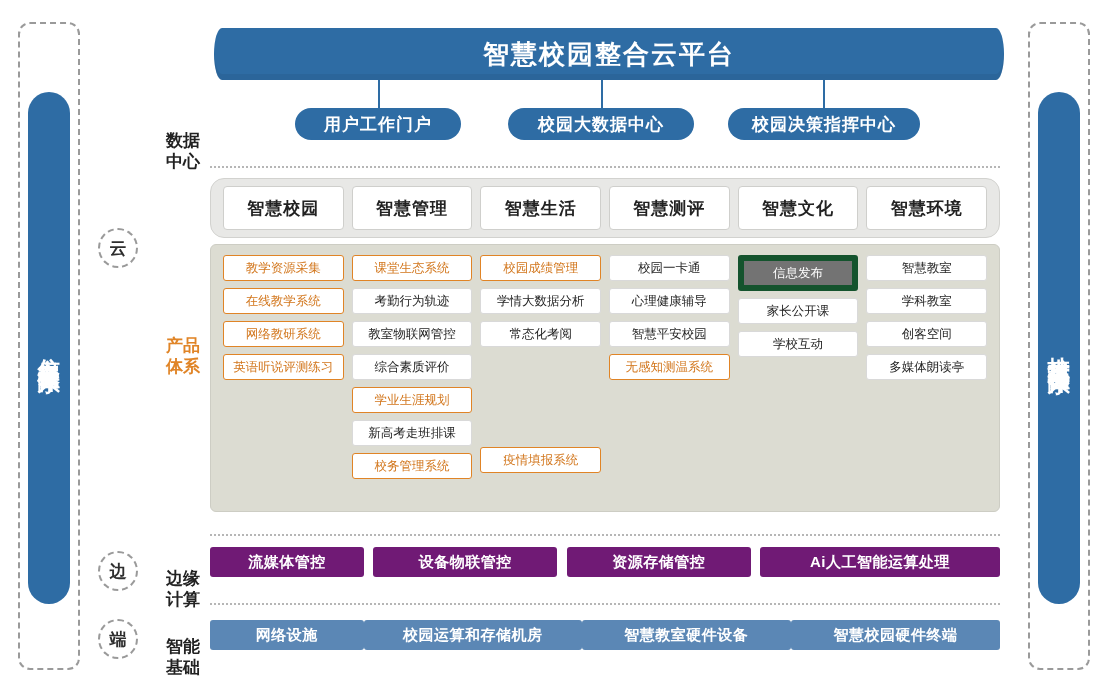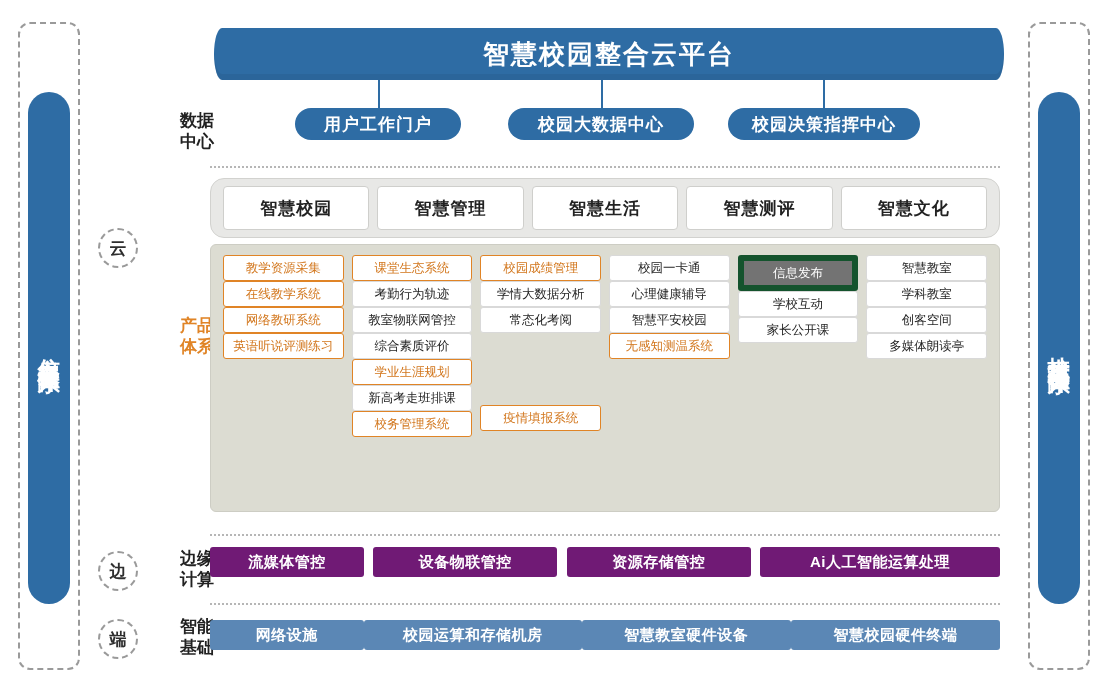--- a/index.html
+++ b/index.html
@@ -78,24 +78,25 @@
     color: #2e2e2e;
   }
   .badge-cloud { left: 98px; top: 228px; }
   .badge-edge  { left: 98px; top: 551px; }
   .badge-end   { left: 98px; top: 619px; }
 
   
   .row-label {
     position: absolute;
     width: 62px;
-    text-align: right;
+    text-align: center;
     font-size: 17px;
     font-weight: bold;
     line-height: 1.25;
+    margin-top: 20px;
   }
   .row-label.dark { color: #222222; }
   .row-label.orange { color: #e08426; }
   .lbl-data   { left: 152px; top: 110px; }
   .lbl-prod   { left: 152px; top: 315px; }
   .lbl-edge   { left: 152px; top: 548px; }
   .lbl-base   { left: 152px; top: 616px; }
 
   
   .banner {
@@ -189,20 +190,21 @@
     border-radius: 6px;
     box-sizing: border-box;
     display: flex;
     padding: 10px 8px;
   }
   .prod-col {
     flex: 1;
     margin: 0 4px;
     display: flex;
     flex-direction: column;
+    gap: 7px;
   }
   .chip {
     height: 24px;
     border-radius: 3px;
     background: #ffffff;
     border: 1px solid #d9d9d9;
     display: flex;
     align-items: center;
     justify-content: center;
     font-size: 12.5px;
@@ -331,20 +333,21 @@
   <div class="pill" style="left:728px; top:108px; width:192px;">校园决策指挥中心</div>
 
   <div class="dotted-sep" style="top:166px;"></div>
 
   <div class="cat-strip">
     <div class="cat-box">智慧校园</div>
     <div class="cat-box">智慧管理</div>
     <div class="cat-box">智慧生活</div>
     <div class="cat-box">智慧测评</div>
     <div class="cat-box">智慧文化</div>
+    <div class="cat-box">智慧环境</div>
   </div>
 
   <div class="prod-body">
 
     <div class="prod-col">
       <div class="chip orange">教学资源采集</div>
       <div class="chip orange">在线教学系统</div>
       <div class="chip orange">网络教研系统</div>
       <div class="chip orange">英语听说评测练习</div>
     </div>
@@ -371,22 +374,22 @@
 
     <div class="prod-col">
       <div class="chip">校园一卡通</div>
       <div class="chip">心理健康辅导</div>
       <div class="chip">智慧平安校园</div>
       <div class="chip orange">无感知测温系统</div>
     </div>
 
     <div class="prod-col">
       <div class="chip filled">信息发布</div>
+      <div class="chip">家长公开课</div>
       <div class="chip">学校互动</div>
-      <div class="chip">家长公开课</div>
     </div>
 
     <div class="prod-col">
       <div class="chip">智慧教室</div>
       <div class="chip">学科教室</div>
       <div class="chip">创客空间</div>
       <div class="chip">多媒体朗读亭</div>
     </div>
   </div>
 

